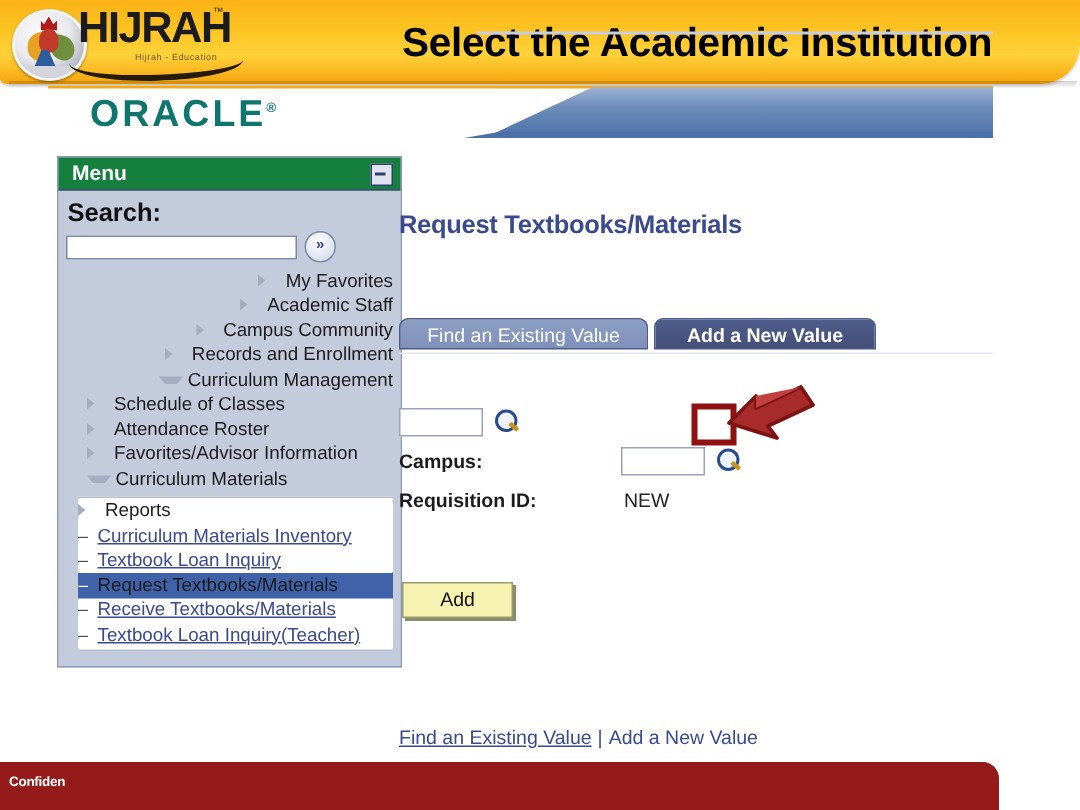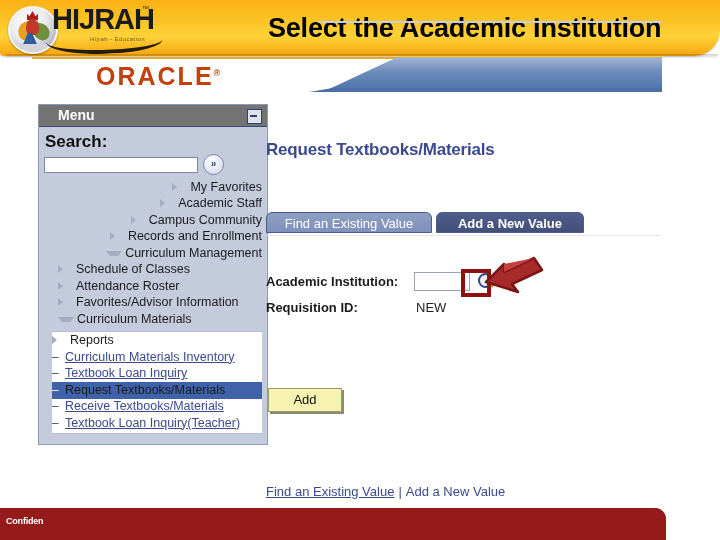--- a/index.html
+++ b/index.html
@@ -55,40 +55,40 @@
     position:absolute;left:44px;top:28px;width:116px;height:22px;
     border-bottom:4px solid #241a08;border-radius:0 0 52% 70%;
     transform:rotate(-3deg);
   }
   .logo-sub{position:absolute;left:88px;top:36px;font-size:6px;color:#6b5a2a;letter-spacing:.4px;white-space:nowrap;}
 
   
   .oracle-band{position:absolute;left:32px;top:57px;width:630px;height:42px;background:#ffffff;}
   .oracle-top-line{position:absolute;left:32px;top:57px;width:630px;height:2px;background:#f0a81e;}
   .oracle-logo{
-    position:absolute;left:60px;top:62px;font-size:25px;font-weight:bold;color:#c2410c;
-    letter-spacing:2px;font-family:"Liberation Sans", sans-serif;margin-left:36px;
+    position:absolute;left:60px;top:62px;font-size:25px;font-weight:bold;color:#0f766e;
+    letter-spacing:2px;font-family:"Liberation Sans", sans-serif;
   }
   .oracle-logo .reg{font-size:9px;vertical-align:super;letter-spacing:0;}
   .blue-wedge{
     position:absolute;left:270px;top:58px;width:392px;height:33px;
     background:linear-gradient(180deg,#9fb4d4 0%,#6d8cbb 40%,#4d72aa 100%);
     clip-path:polygon(14% 100%,32% 0%,100% 0%,100% 100%);
   }
   .blue-wedge-line{position:absolute;left:270px;top:88px;width:392px;height:4px;
     background:#4c6fa6;clip-path:polygon(10% 100%,16% 0%,100% 0%,100% 100%);}
 
   
   .menu{
     position:absolute;left:38px;top:104px;width:228px;
     border:1px solid #8d9ab5;background:#c3cbdc;
   }
   .menu-head{
-    height:21px;background:#737373;color:#ffffff;font-weight:bold;font-size:14px;
-    line-height:21px;padding-left:19px;position:relative;
+    height:21px;background:#15803d;color:#ffffff;font-weight:bold;font-size:14px;
+    line-height:21px;padding-left:9px;position:relative;
     border-bottom:1px solid #3c4870;
   }
   .menu-min{
     position:absolute;right:5px;top:4px;width:13px;height:13px;background:#dfe3ee;
     border:1px solid #31406e;
   }
   .menu-min i{position:absolute;left:2px;top:5px;width:7px;height:2px;background:#31406e;display:block;}
   .menu-body{padding:4px 5px 0 5px;background:#c3cbdc;}
   .search-label{font-size:17px;font-weight:bold;color:#111;padding:1px 0 2px 1px;}
   .search-row{display:flex;align-items:center;gap:5px;padding-bottom:3px;}
@@ -299,21 +299,28 @@
     </div>
     <div class="tab tab-add">
       <span>Add a New Value</span>
     </div>
   </div>
   <div class="tab-rule"></div>
   <div class="tab-rule2"></div>
 
   <div class="form" id="form">
       <div class="frow">
-        <div class="flabel">Academic Institution:</div>
+        <input class="finput" style="">
+        <div class="mag">
+          <span class="ring"></span>
+          <span class="hdl"></span>
+        </div>
+      </div>
+      <div class="frow">
+        <div class="flabel">Campus:</div>
         <input class="finput" style="">
         <div class="mag">
           <span class="ring"></span>
           <span class="hdl"></span>
         </div>
       </div>
       <div class="frow">
         <div class="flabel">Requisition ID:</div>
         <div class="fvalue">NEW</div>
       </div>

